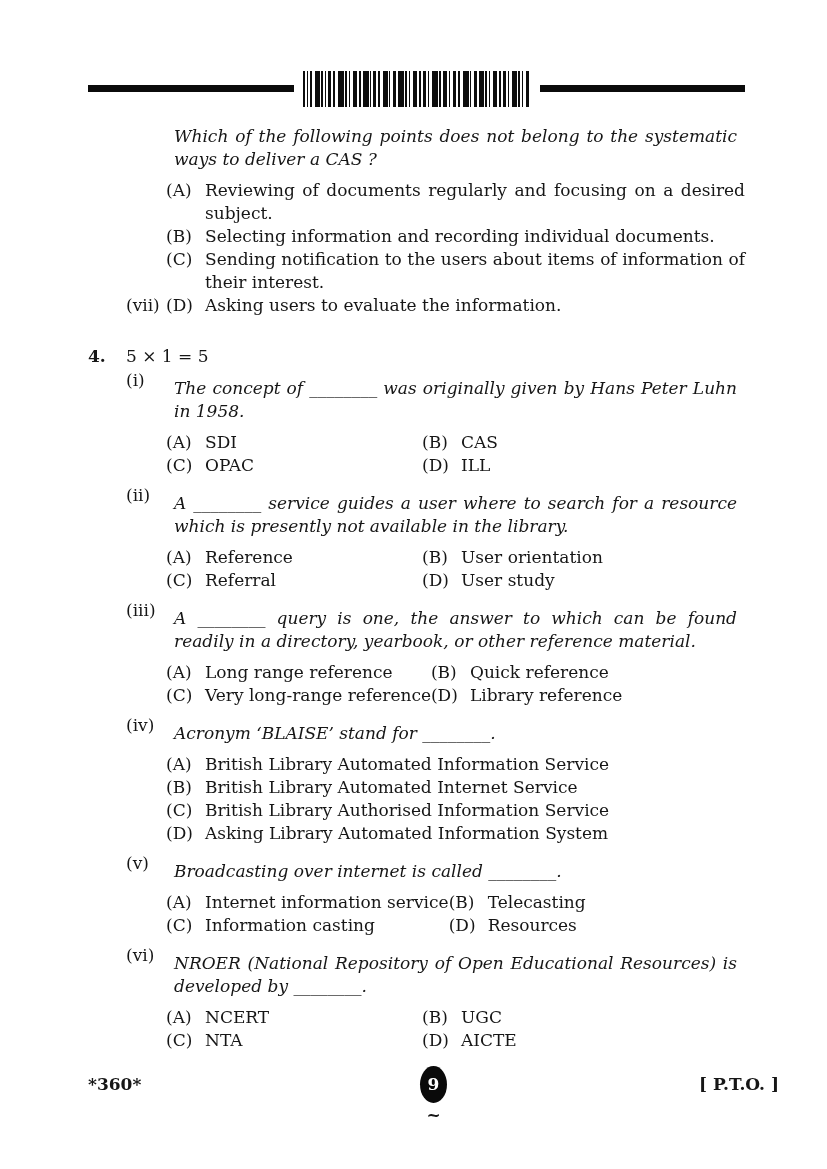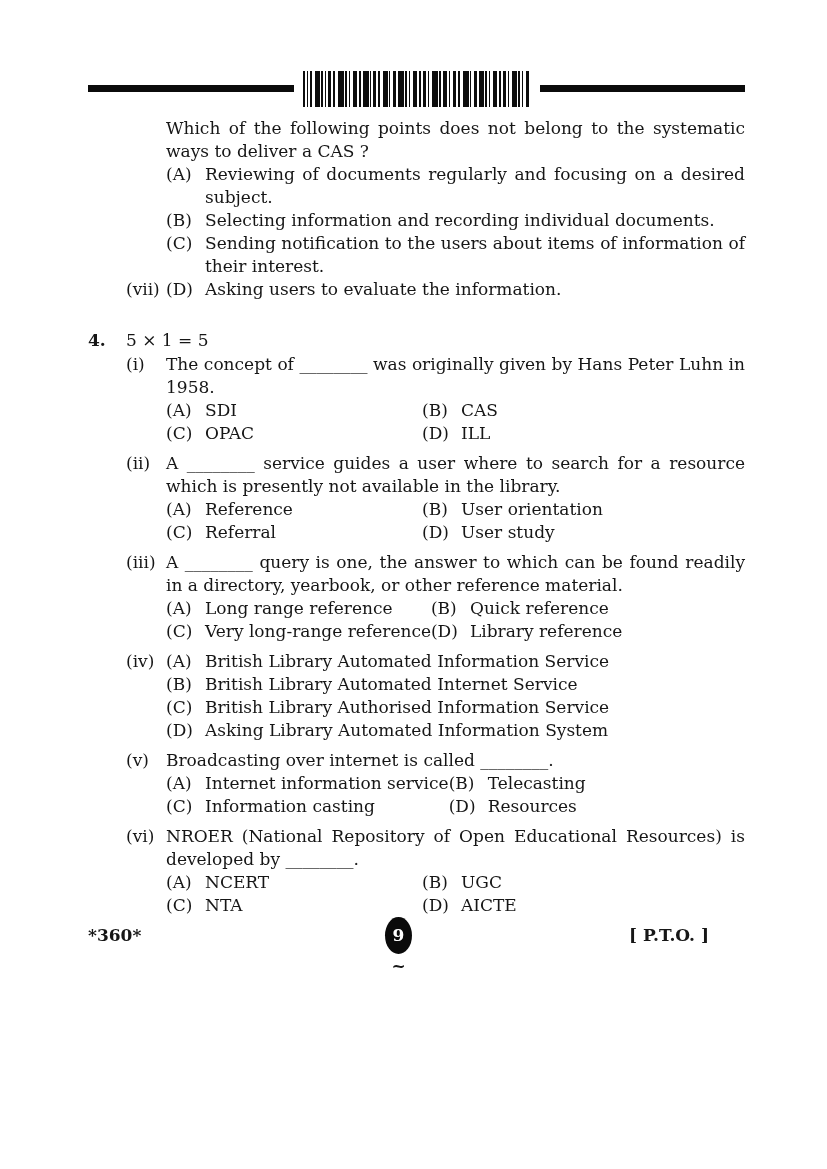--- a/index.html
+++ b/index.html
@@ -16,21 +16,21 @@
 
   
   .rule-row{display:flex;align-items:center;height:37px;}
   .rule{height:7px;background:#0b0b0b;flex:1;}
   .barcode{width:228px;height:36px;flex:none;margin:0 9px;}
 
   
   .qblock{display:flex;margin-left:38px;}
   .q-label{width:40px;flex:none;}
   .q-body{flex:1;min-width:0;}
-  .stem{margin:0;text-align:justify;}
+  .stem{margin:8px;text-align:justify;font-style:italic;}
   .q7{margin-top:10px;align-items:flex-end;}
 
   .opt{display:flex;}
   .opt-letter{width:39px;flex:none;}
   .opt-text{flex:1;text-align:justify;}
 
   .opts2{display:grid;grid-template-columns:minmax(256px,max-content) 1fr;}
   .opt-cell{display:flex;}
   .opt-cell .opt-letter{width:39px;flex:none;}
 
@@ -39,21 +39,22 @@
   .qnum{width:38px;flex:none;font-weight:bold;}
   .q4stem{flex:1;}
   .q4stem b{font-weight:bold;}
   .marks{font-weight:normal;white-space:nowrap;}
 
   .sub{margin-top:7px;}
   .sub-first{margin-top:1px;}
 
   
   .footer{
-    padding:0 118px 0 88px;
+    margin-top:14px;
+    padding:0 48px 0 88px;
     display:grid;grid-template-columns:1fr auto 1fr;
     align-items:flex-start;
   }
   .footer-left{font-weight:bold;justify-self:start;margin-top:7px;}
   .footer-right{font-weight:bold;justify-self:end;margin-top:7px;}
   .footer-center{display:flex;flex-direction:column;align-items:center;}
   .page-badge{
     width:27px;height:37px;background:#0a0a0a;border-radius:50%;
     color:#ffffff;font-weight:bold;font-size:17px;
     display:flex;align-items:center;justify-content:center;
@@ -223,20 +224,21 @@
               <span class="opt-letter">(D)</span>
               <span>Library reference</span>
             </div>
         </div>
       </div>
     </div>
 
     <div class="qblock sub">
       <span class="q-label">(iv)</span>
       <div class="q-body">
+        <p class="stem">Acronym ‘BLAISE’ stand for ________.</p>
         <div>
           <div class="opt">
               <span class="opt-letter">(A)</span>
               <span class="opt-text">British Library Automated Information Service</span>
             </div>
           <div class="opt">
               <span class="opt-letter">(B)</span>
               <span class="opt-text">British Library Automated Internet Service</span>
             </div>
           <div class="opt">

